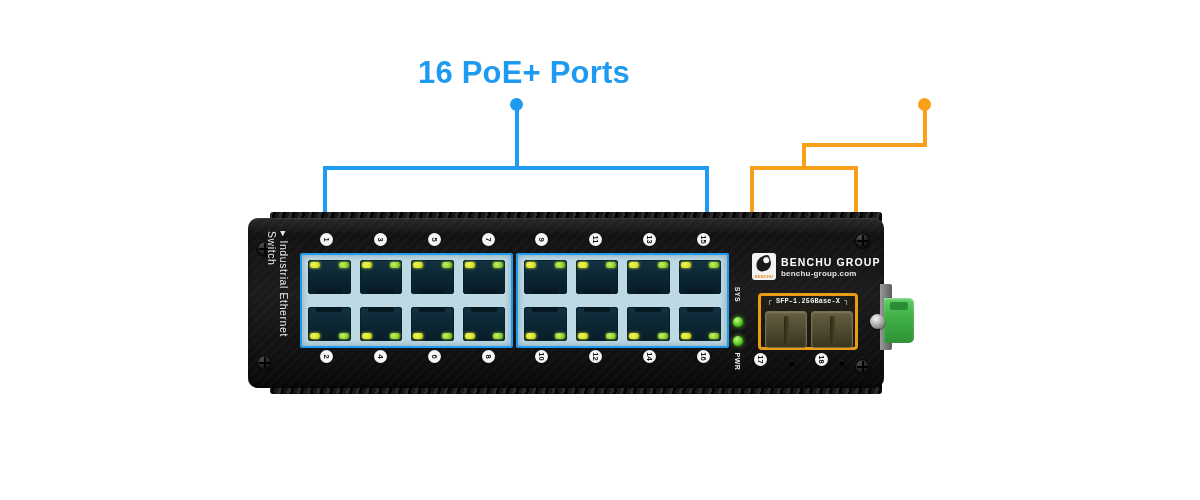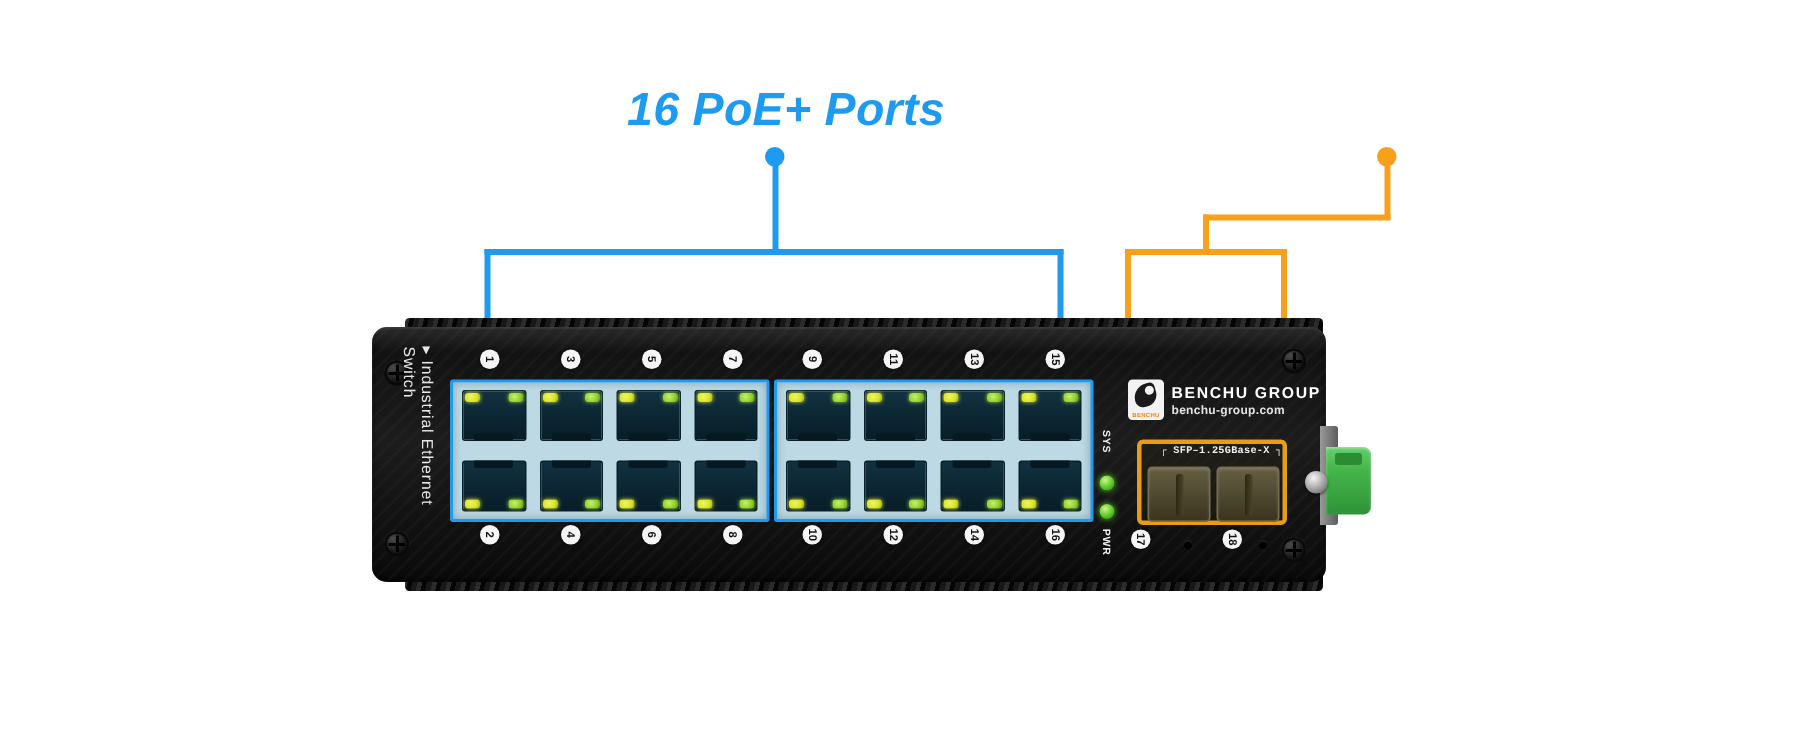--- a/index.html
+++ b/index.html
@@ -1,21 +1,21 @@
 <!DOCTYPE html>
 <html><head>
 <meta charset="utf-8">
 <style>
   * { margin:0; padding:0; box-sizing:border-box; }
   html,body { background:#fff; }
   body { font-family:"Liberation Sans", sans-serif; }
   .stage { position:relative; width:1200px; height:500px; background:#fff; overflow:hidden; }
 
   
-  .callout-label { position:absolute; top:55px; font-size:31px; font-weight:700; text-align:center; letter-spacing:0.2px;font-style:italic; }
+  .callout-label { position:absolute; top:55px; font-size:31px; font-weight:700; text-align:center; letter-spacing:0.2px; }
   .label-poe   { left:374px; width:300px; color:#1E9BF0; }
   .label-fiber { left:795px; width:250px; color:#F9A01B; }
 
   .dot { position:absolute; width:13px; height:13px; border-radius:50%; }
   .dot-blue   { left:510px; top:98px; background:#1E9BF0; }
   .dot-orange { left:918px; top:98px; background:#F9A01B; }
 
   .seg { position:absolute; }
   .seg-blue   { background:#1E9BF0; }
   .seg-orange { background:#F9A01B; }
@@ -101,21 +101,21 @@
   .logo-mark::after { content:""; position:absolute; left:8px; top:2px; width:6px; height:6px;
           background:#f2f2f2; border-radius:50%; }
   .logo-text { position:absolute; left:0; bottom:1px; width:100%; text-align:center;
           font-size:4px; font-weight:700; color:#E98A12; letter-spacing:0.2px; }
   .brand { position:absolute; left:533px; top:44px; color:#fff; font-size:10.5px; font-weight:700; letter-spacing:1.1px;text-align:center; }
   .website { position:absolute; left:533px; top:57px; color:#e3e3e3; font-size:8px; font-weight:700; letter-spacing:0.2px; }
 
   
   .sfp-box { position:absolute; left:510px; top:81px; width:100px; height:57px;
           border:3px solid #E99C15; border-radius:4px; background:rgba(40,34,18,0.35); }
-  .sfp-label { position:absolute; left:0; top:1px; width:100%; text-align:right; color:#f2f2f2;
+  .sfp-label { position:absolute; left:0; top:1px; width:100%; text-align:center; color:#f2f2f2;
           font-size:6.8px; font-weight:700; letter-spacing:0.2px; font-family:"Liberation Mono", monospace; }
   .sfp-slot { position:absolute; top:15px; width:42px; height:37px; border-radius:3px;
           background:linear-gradient(180deg, #655e42 0%, #544E35 40%, #39341e 100%);
           border:1px solid #776f4c; box-shadow:inset 0 1px 2px rgba(255,255,255,0.2); }
   .slot-1 { left:4px; } .slot-2 { left:50px; }
   .sfp-slot::after { content:""; position:absolute; left:50%; top:4px; width:5px; height:28px; margin-left:-2px;
           background:linear-gradient(90deg, #2c2814, #4a4429); border-radius:2px; }
   .sfp-badge-17 { position:absolute; left:506px; top:141px; }
   .sfp-badge-18 { position:absolute; left:567px; top:141px; }
   .pinhole { position:absolute; width:6px; height:6px; border-radius:50%; background:#000;

